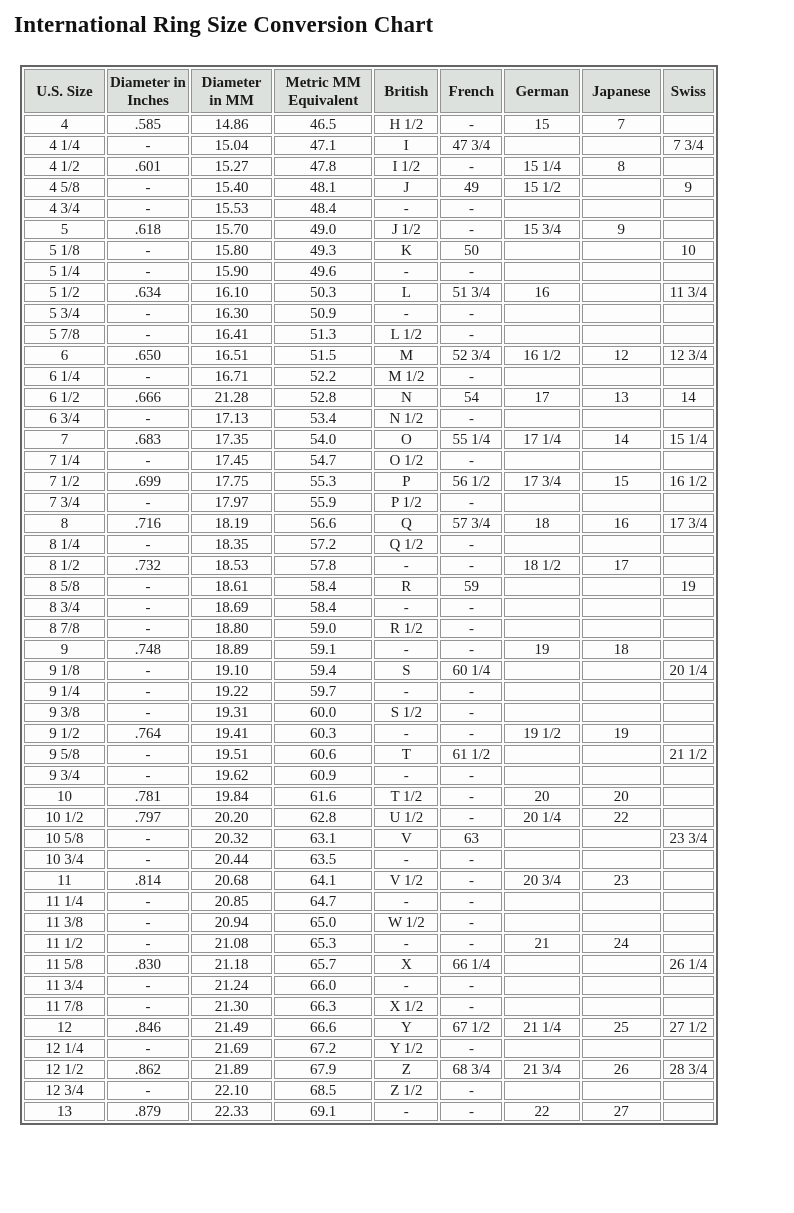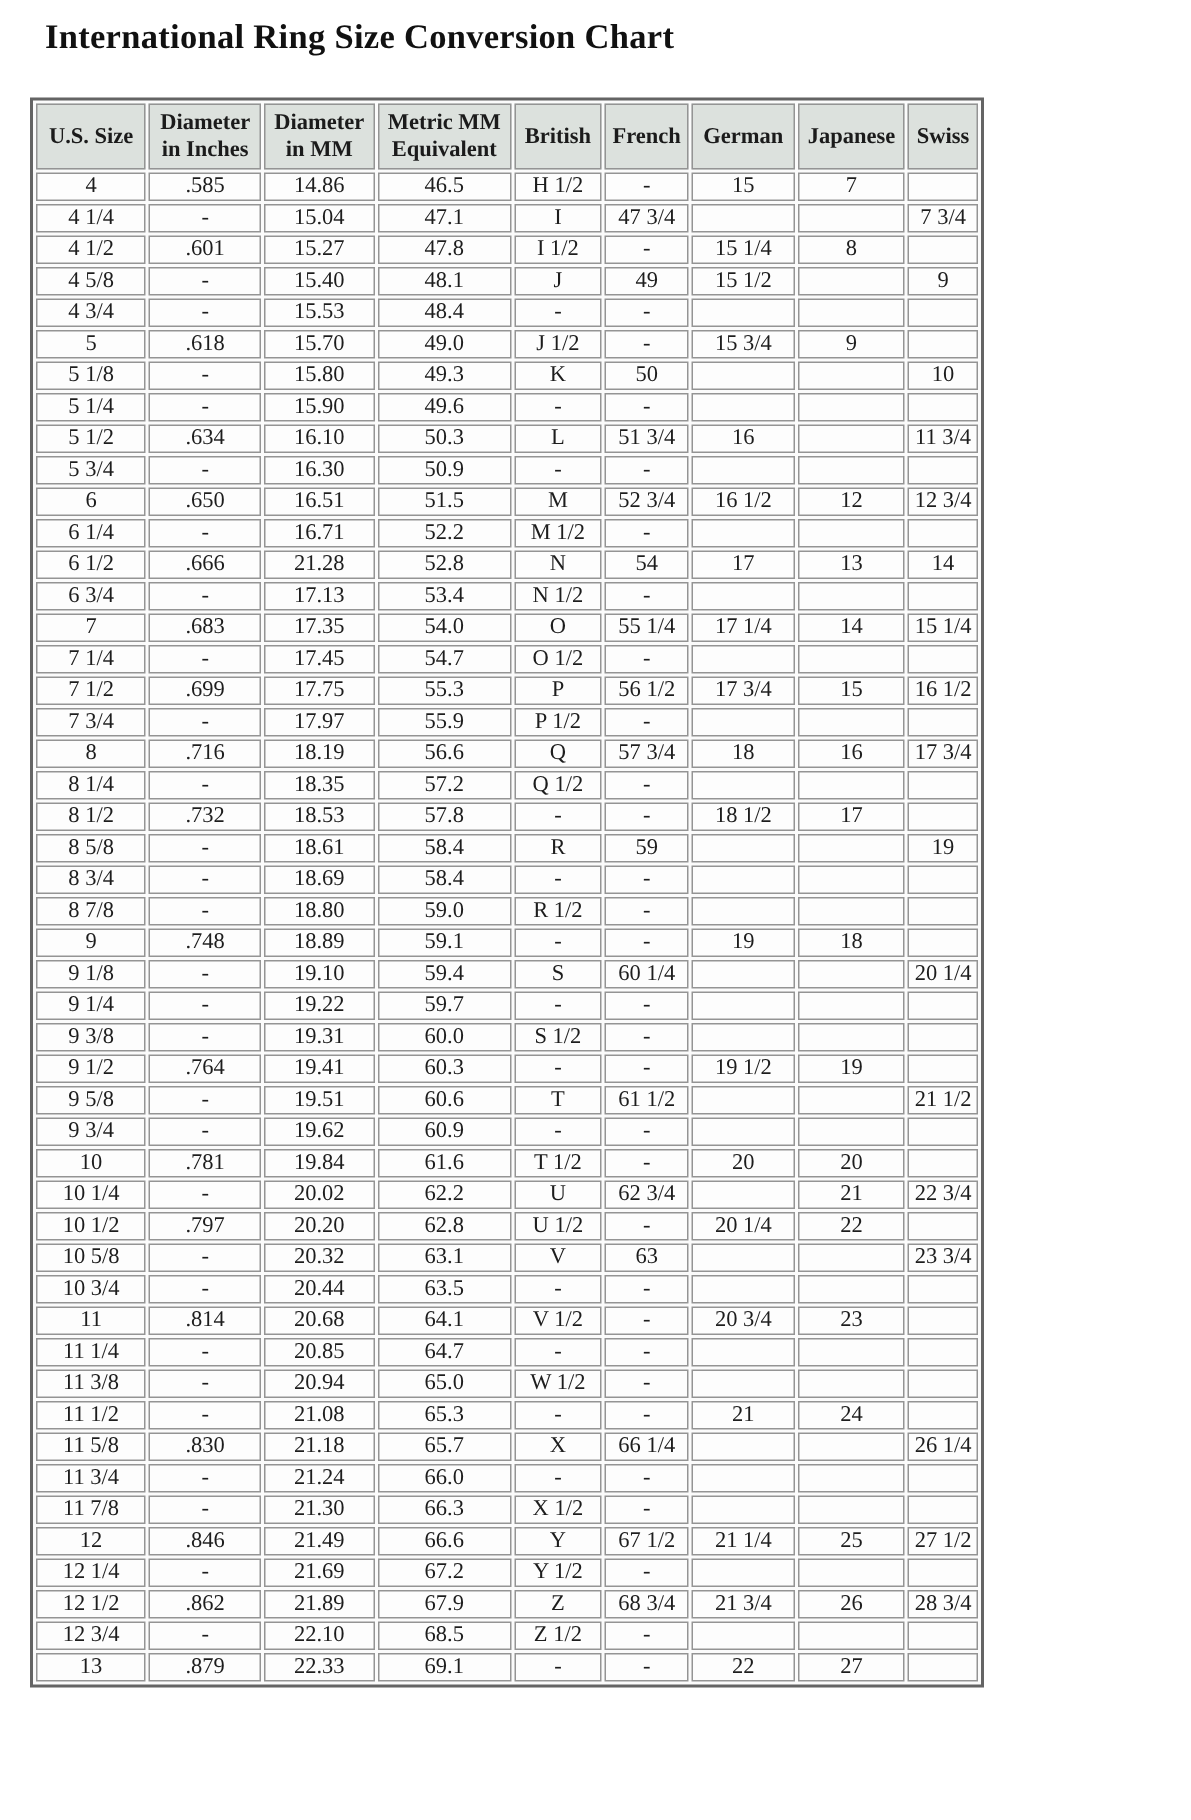--- a/index.html
+++ b/index.html
@@ -8,30 +8,30 @@
     background: #ffffff;
   }
   body {
     width: 794px;
     height: 1213px;
     font-family: "Liberation Serif", serif;
     color: #1d1d1d;
     overflow: hidden;
   }
   .page-title {
-    margin: 12px 0 0 30px;
+    margin: 12px 0 0 14px;
     font-size: 23px;
     line-height: 26px;
     font-weight: bold;
     color: #111111;
     letter-spacing: 0.2px;
   }
   table.ring-table {
     margin: 27px 0 0 20px;
-    width: 636px;
+    width: 698px;
     table-layout: fixed;
     border-collapse: separate;
     border-spacing: 2px;
     border: 2px solid #646464;
     background: #fbfbfb;
   }
   th, td {
     border: 1px solid #949494;
     text-align: center;
     vertical-align: middle;
@@ -200,20 +200,31 @@
           <td>-</td>
           <td>16.30</td>
           <td>50.9</td>
           <td>-</td>
           <td>-</td>
           <td></td>
           <td></td>
           <td></td>
         </tr>
         <tr>
+          <td>5 7/8</td>
+          <td>-</td>
+          <td>16.41</td>
+          <td>51.3</td>
+          <td>L 1/2</td>
+          <td>-</td>
+          <td></td>
+          <td></td>
+          <td></td>
+        </tr>
+        <tr>
           <td>6</td>
           <td>.650</td>
           <td>16.51</td>
           <td>51.5</td>
           <td>M</td>
           <td>52 3/4</td>
           <td>16 1/2</td>
           <td>12</td>
           <td>12 3/4</td>
         </tr>
@@ -442,31 +453,20 @@
           <td>.781</td>
           <td>19.84</td>
           <td>61.6</td>
           <td>T 1/2</td>
           <td>-</td>
           <td>20</td>
           <td>20</td>
           <td></td>
         </tr>
         <tr>
-          <td>10 1/4</td>
-          <td>-</td>
-          <td>20.02</td>
-          <td>62.2</td>
-          <td>U</td>
-          <td>62 3/4</td>
-          <td></td>
-          <td>21</td>
-          <td>22 3/4</td>
-        </tr>
-        <tr>
           <td>10 1/2</td>
           <td>.797</td>
           <td>20.20</td>
           <td>62.8</td>
           <td>U 1/2</td>
           <td>-</td>
           <td>20 1/4</td>
           <td>22</td>
           <td></td>
         </tr>

